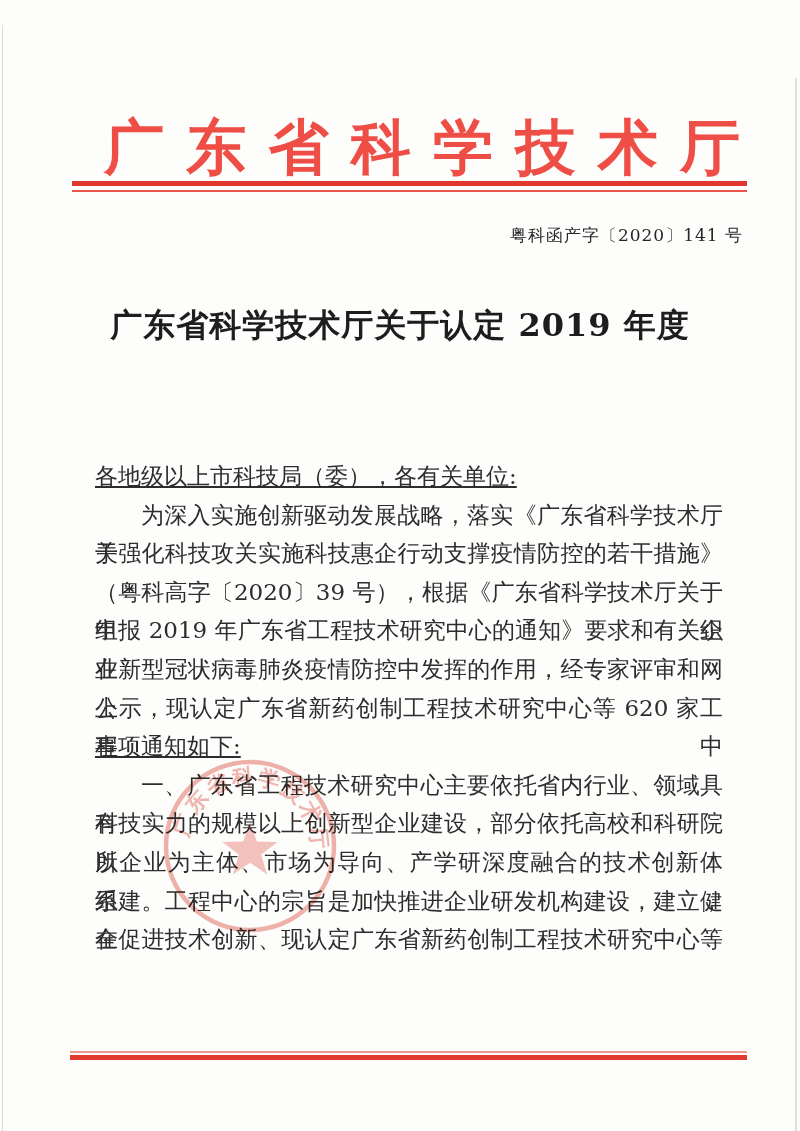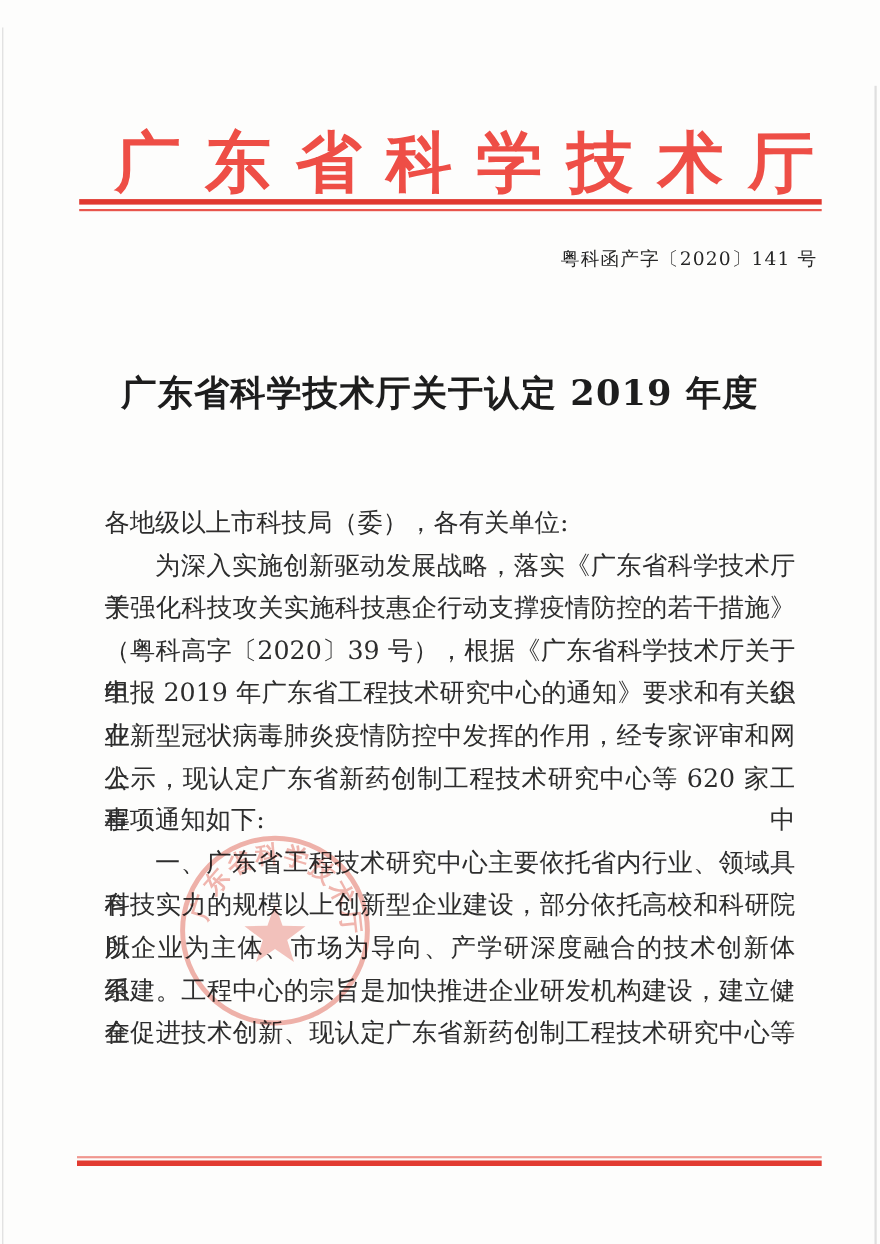--- a/index.html
+++ b/index.html
@@ -25,30 +25,30 @@
   .rule-thin  { position: absolute; left: 72px; top: 190px; width: 675px; height: 2px; background: #e8554c; }
 
   .doc-number {
     position: absolute; top: 224px; right: 57px;
     font-size: 17px; color: #262626; letter-spacing: 1px;
   }
 
   .doc-title {
     position: absolute; left: 0; top: 299px; width: 800px;
     text-align: center; font-size: 32px; font-weight: bold;
-    color: #1d1d1d; line-height: 53px; letter-spacing: 1px; margin-top: 32px;
+    color: #1d1d1d; line-height: 53px; letter-spacing: 1px;
   }
 
   .body-text {
     position: absolute; left: 95px; top: 457px; width: 628px;
     font-size: 23px; color: #2d2d2d; line-height: 38.6px;
     letter-spacing: 0;
   }
   .body-line { text-align: justify; text-align-last: justify; height: 38.6px; }
-  .body-line.short { text-align-last: left; }
+  .body-line.short { text-align-last: left; text-decoration: underline; }
   .body-line.indent { text-indent: 46px; }
 
   
   .seal {
     position: absolute; left: 155px; top: 757px; width: 186px; height: 186px;
     mix-blend-mode: multiply; opacity: .92; pointer-events: none;
     filter: blur(0.4px);
   }
 
   .footer-rule-thin  { position: absolute; left: 70px; top: 1051px; width: 677px; height: 2px; background: #f0978f; }

